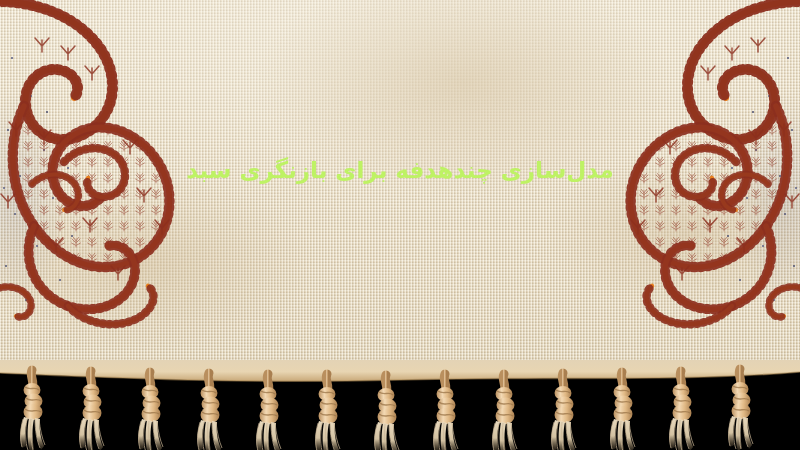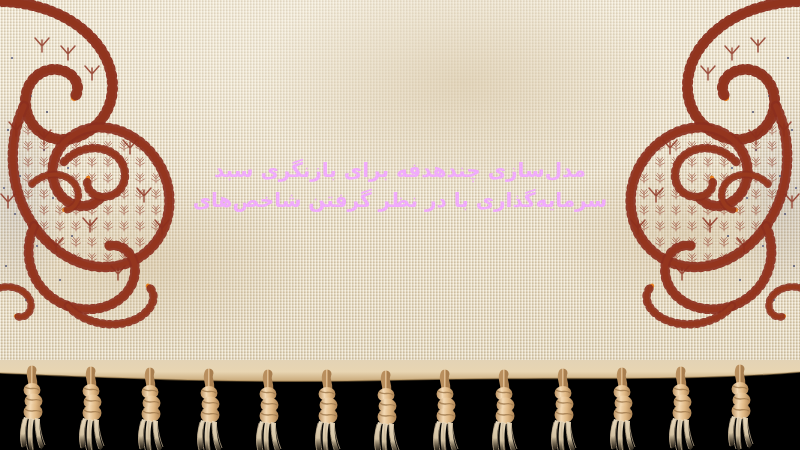--- a/index.html
+++ b/index.html
@@ -109,24 +109,24 @@
   }
 
   
   .title-block{
     position:absolute;
     left:170px;top:155px;width:460px;
     text-align:center;
     direction:rtl;
   }
   .title-line{
-    font-size:20px;
+    font-size:23px;
     font-weight:bold;
     line-height:30px;
-    color:#f0abfc;
+    color:#bef264;
     white-space:nowrap;
     letter-spacing:0;
   }
 
   
   .fringe{
     position:absolute;left:0;top:360px;width:800px;height:90px;
     pointer-events:none;
   }
   .fringe svg{display:block;width:100%;height:100%;}
@@ -271,21 +271,20 @@
           <path d="M146,286 L146,274 M146,280 L139,272 M146,280 L153,272"></path>
           <path d="M36,214 L36,202 M36,208 L29,200 M36,208 L43,200"></path>
           <path d="M190,240 L190,228 M190,234 L183,226 M190,234 L197,226"></path>
         </g>
       </g>
     </svg>
   </div>
 
   <div class="title-block">
     <div class="title-line">مدل‌سازی چندهدفه برای بازنگری سبد</div>
-    <div class="title-line">سرمایه‌گذاری با در نظر گرفتن شاخص‌های</div>
   </div>
 
   <div class="fringe">
     <svg viewBox="0 0 800 90" xmlns="http://www.w3.org/2000/svg">
       <defs>
         <linearGradient id="cordG" x1="0" y1="0" x2="1" y2="0">
           <stop offset="0%" stop-color="#b98f5e"></stop>
           <stop offset="35%" stop-color="#f3d9b4"></stop>
           <stop offset="65%" stop-color="#e0b884"></stop>
           <stop offset="100%" stop-color="#a97f50"></stop>

